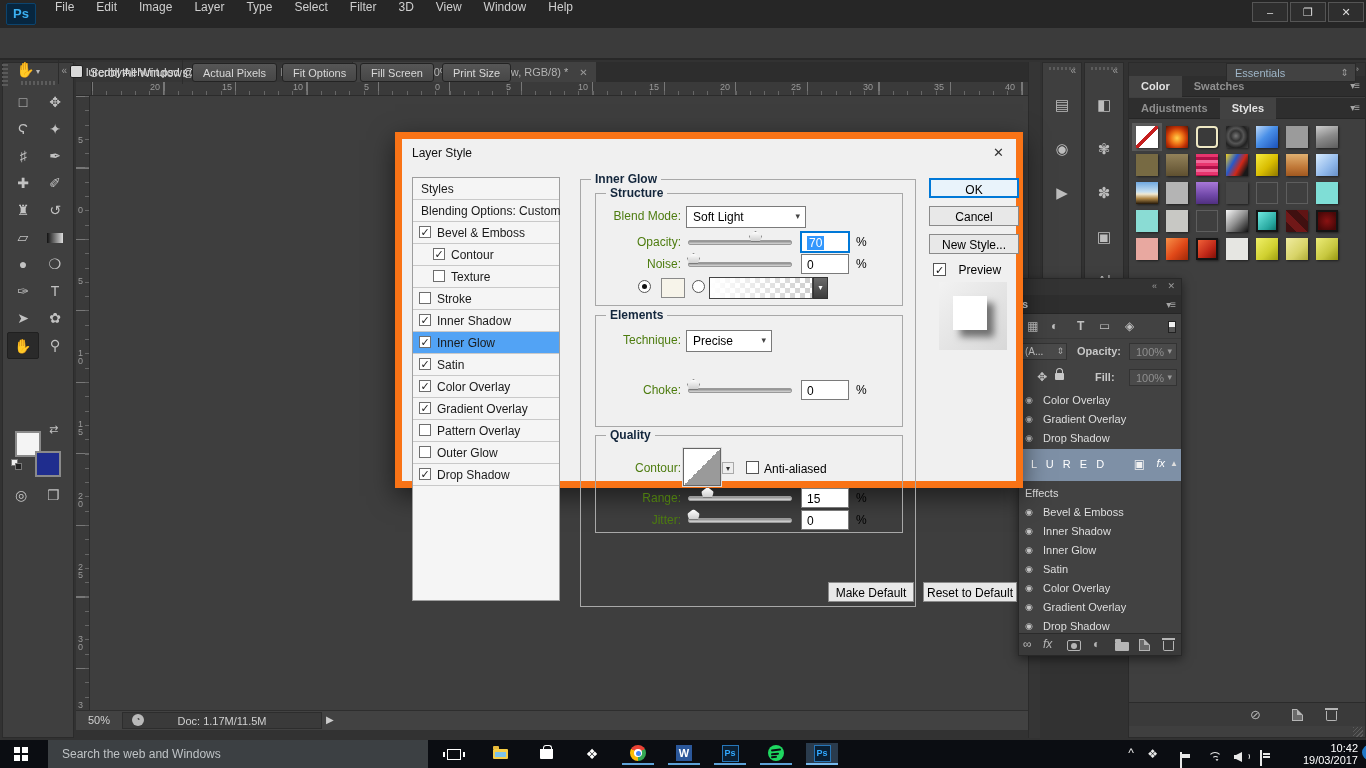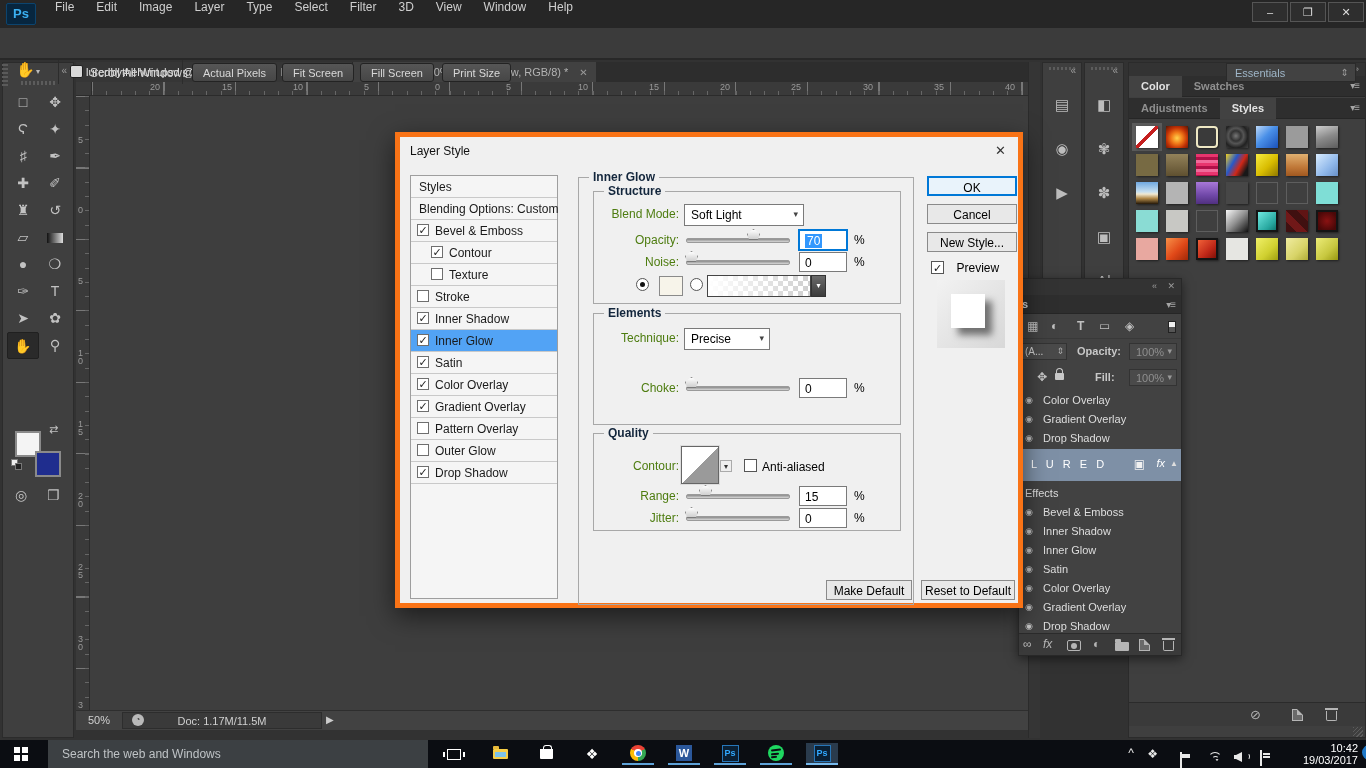--- a/index.html
+++ b/index.html
@@ -144,21 +144,21 @@
   .icon-mask{position:absolute;width:14px;height:11px;border:1px solid #b5b5b5;border-radius:2px}
   .icon-mask:before{content:"";position:absolute;left:3px;top:1.5px;width:6px;height:6px;border-radius:50%;background:#b5b5b5}
   .icon-folder{position:absolute;width:14px;height:9px;background:#b5b5b5;border-radius:1px}
   .icon-folder:before{content:"";position:absolute;left:0;top:-3px;width:6px;height:3px;background:#b5b5b5;border-radius:1px 1px 0 0}
   .icon-page{position:absolute;width:11px;height:12px;border:1px solid #b5b5b5;background:#6a6a6a}
   .icon-page:before{content:"";position:absolute;right:-1px;top:-1px;border:3px solid #3a3a3a;border-left-color:#b5b5b5;border-bottom-color:#b5b5b5}
   .icon-trash{position:absolute;width:11px;height:10px;border:1px solid #b5b5b5;border-top:none;border-radius:0 0 2px 2px}
   .icon-trash:before{content:"";position:absolute;left:-2px;top:-3px;width:13px;height:2px;background:#b5b5b5}
 
   
-  #dialog{left:395px;top:132px;width:628px;height:476px;background:#f0f0f0;border:5px solid #f97316;
+  #dialog{left:395px;top:132px;width:628px;height:356px;background:#f0f0f0;border:7px solid #f97316;
     box-shadow:0 8px 24px rgba(0,0,0,.55);z-index:10;color:#000}
   #dlg-title{position:absolute;left:0;top:0;width:100%;height:28px;background:#f0f0f0}
   #dlg-title .t{position:absolute;left:10px;top:7px;font-size:12px;color:#111}
   #dlg-close{position:absolute;right:12px;top:6px;font-size:13px;color:#333}
   #styleslist{position:absolute;left:10px;top:38px;width:148px;height:424px;background:#f5f5f5;border:1px solid #9e9e9e}
   .ls-item{height:22px;border-bottom:1px solid #c9c9c9;position:relative;font-size:12px;color:#1a1a1a}
   .ls-item .lbl{position:absolute;left:8px;top:4px;white-space:nowrap}
   .ls-item .cb{position:absolute;left:6px;top:4px;width:12px;height:12px;border:1px solid #6e6e6e;background:#fff;
     font-size:11px;line-height:11px;text-align:center;color:#222}
   .ls-item.checked .lbl,.ls-item.unchecked .lbl{left:24px}
@@ -291,21 +291,21 @@
 
   <div id="optionsbar" class="abs">
     <div class="grip-v abs"></div>
     <span id="opt-tool" class="abs">✋</span>
     <span id="opt-tool-arrow" class="abs">▾</span>
     <div class="vsep abs" style="left:58px"></div>
     <span class="optcheck abs"></span>
     <span id="opt-scroll-label" class="abs">Scroll All Windows</span>
     <div class="vsep abs" style="left:182px"></div>
     <span class="optbtn abs" style="left:192px">Actual Pixels</span>
-    <span class="optbtn abs" style="left:282px">Fit Screen</span>
+    <span class="optbtn abs" style="left:282px">Fit Options</span>
     <span class="optbtn abs" style="left:360px">Fill Screen</span>
     <span class="optbtn abs" style="left:442px">Print Size</span>
     <div id="workspace" class="abs">
       <span>Essentials</span>
       <span class="ud">⇕</span>
     </div>
   </div>
 
   <div id="toolbar" class="abs">
     <span class="collapse">«</span>

